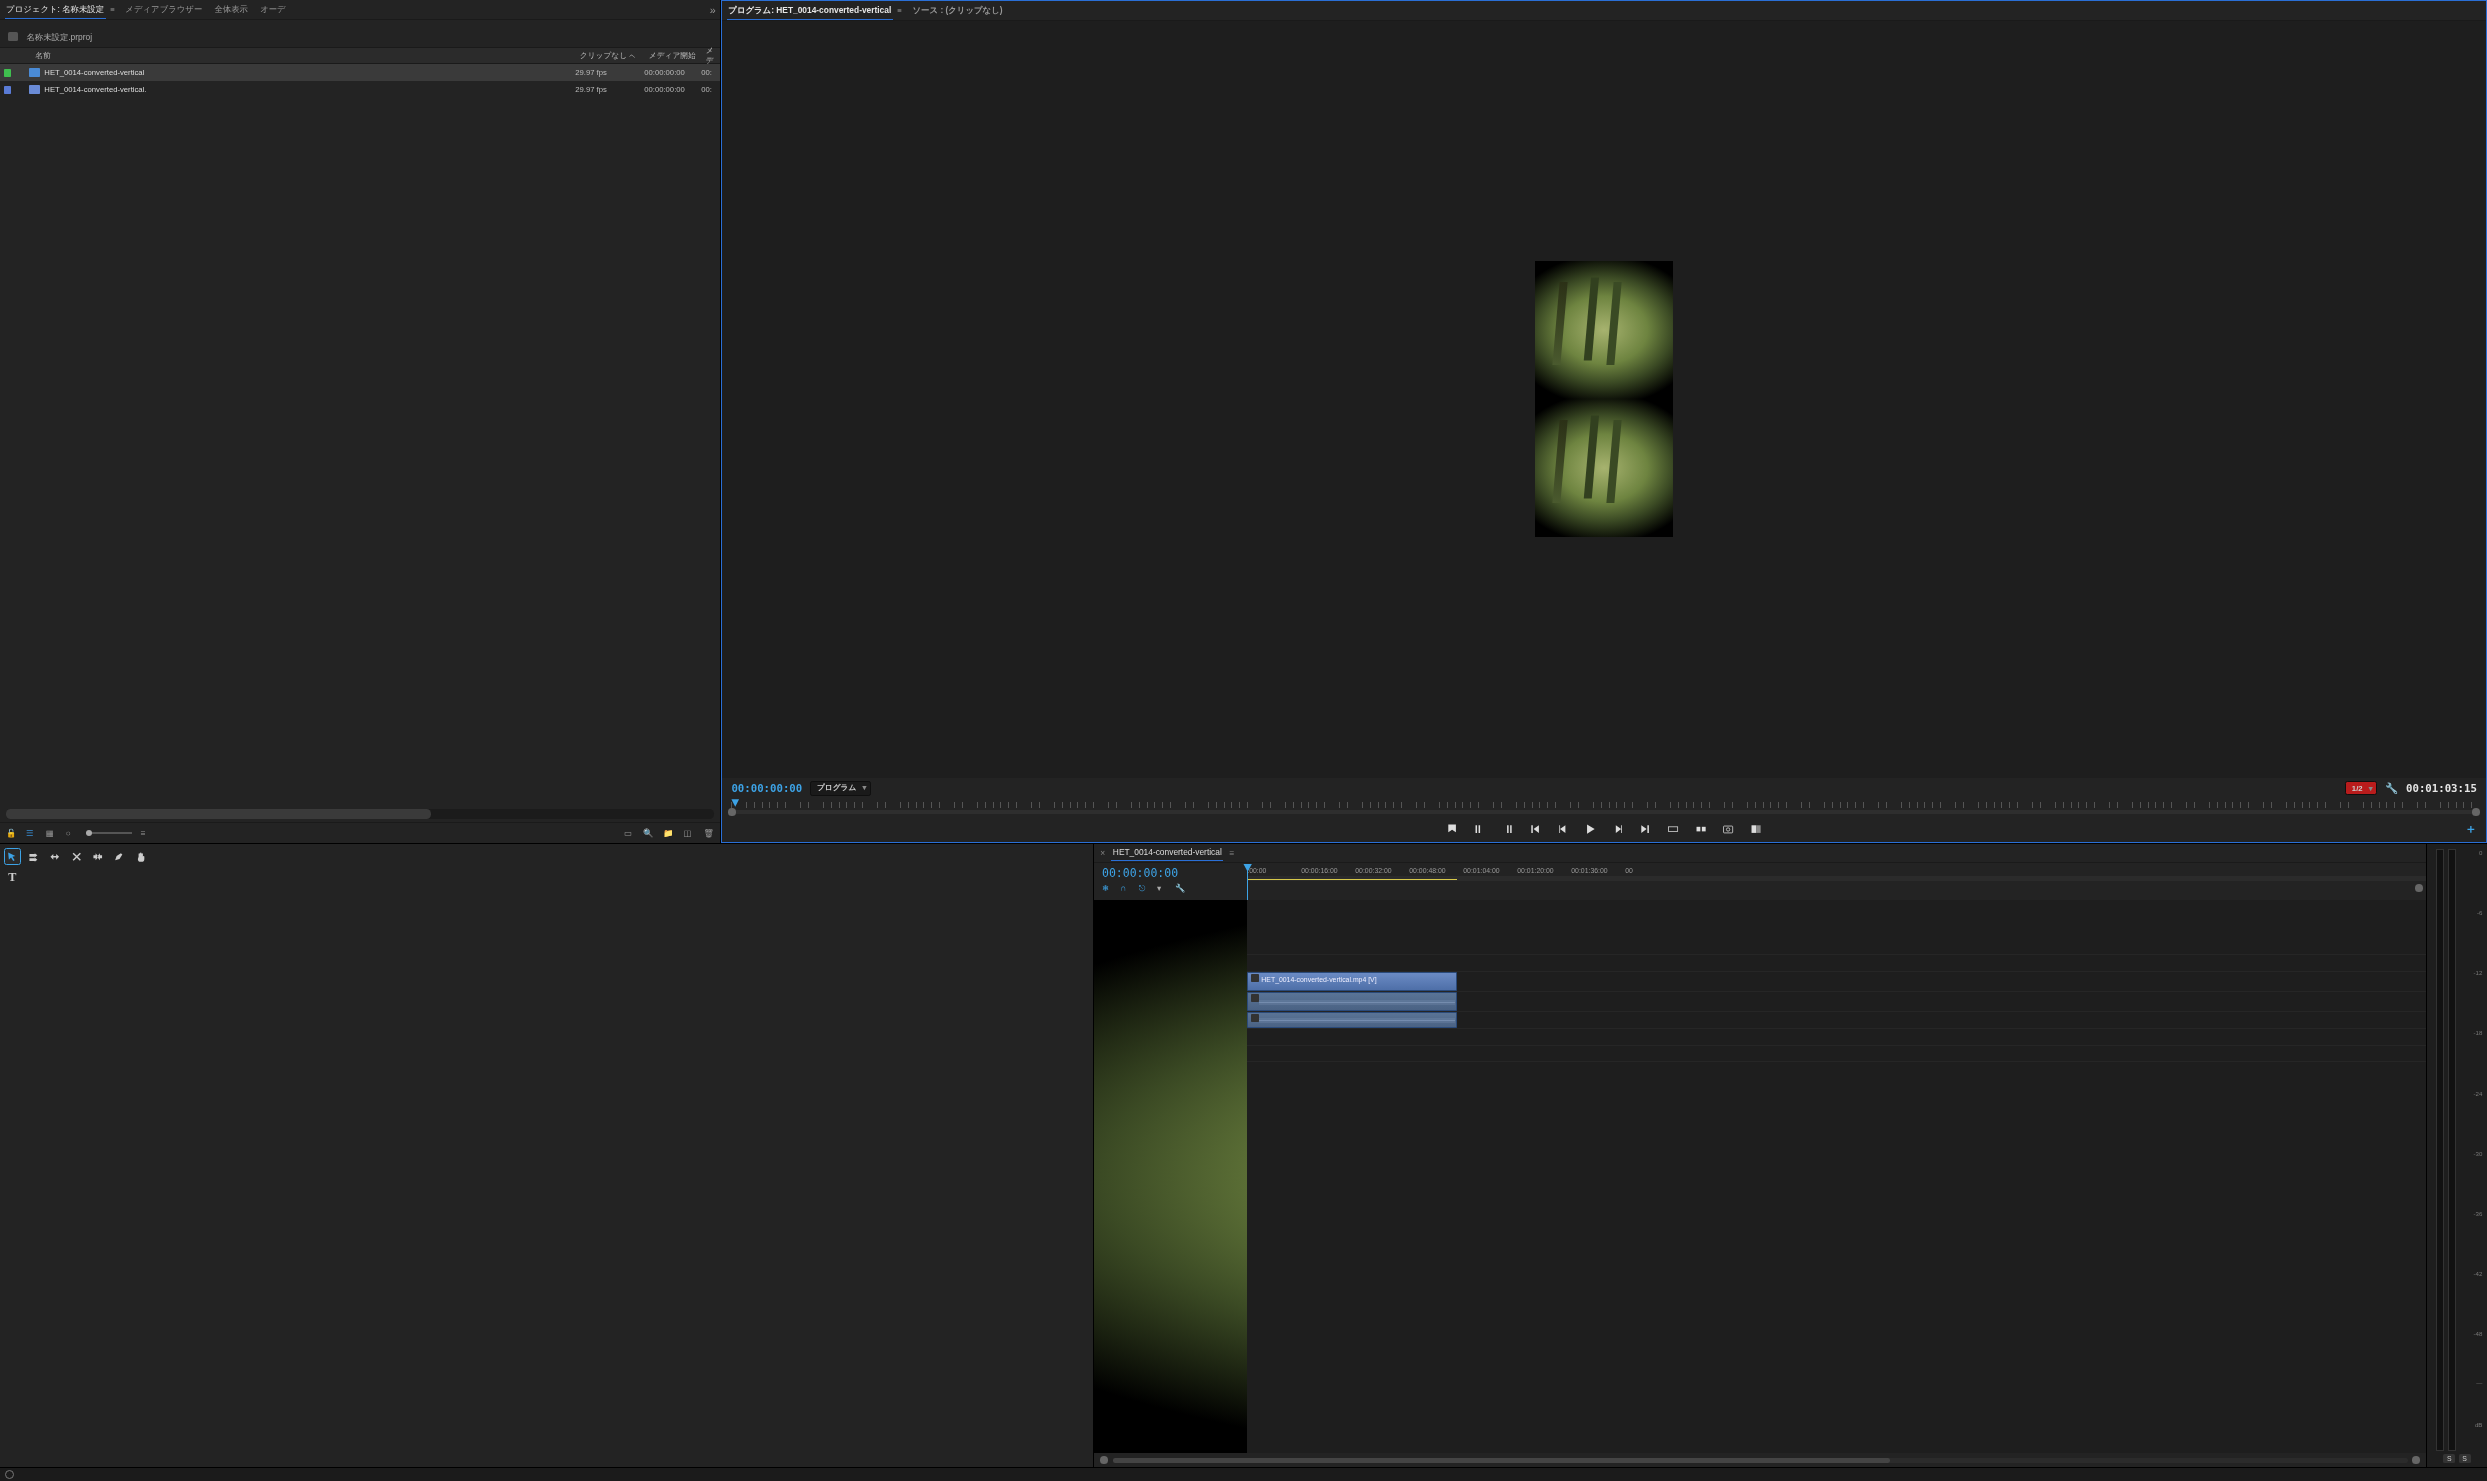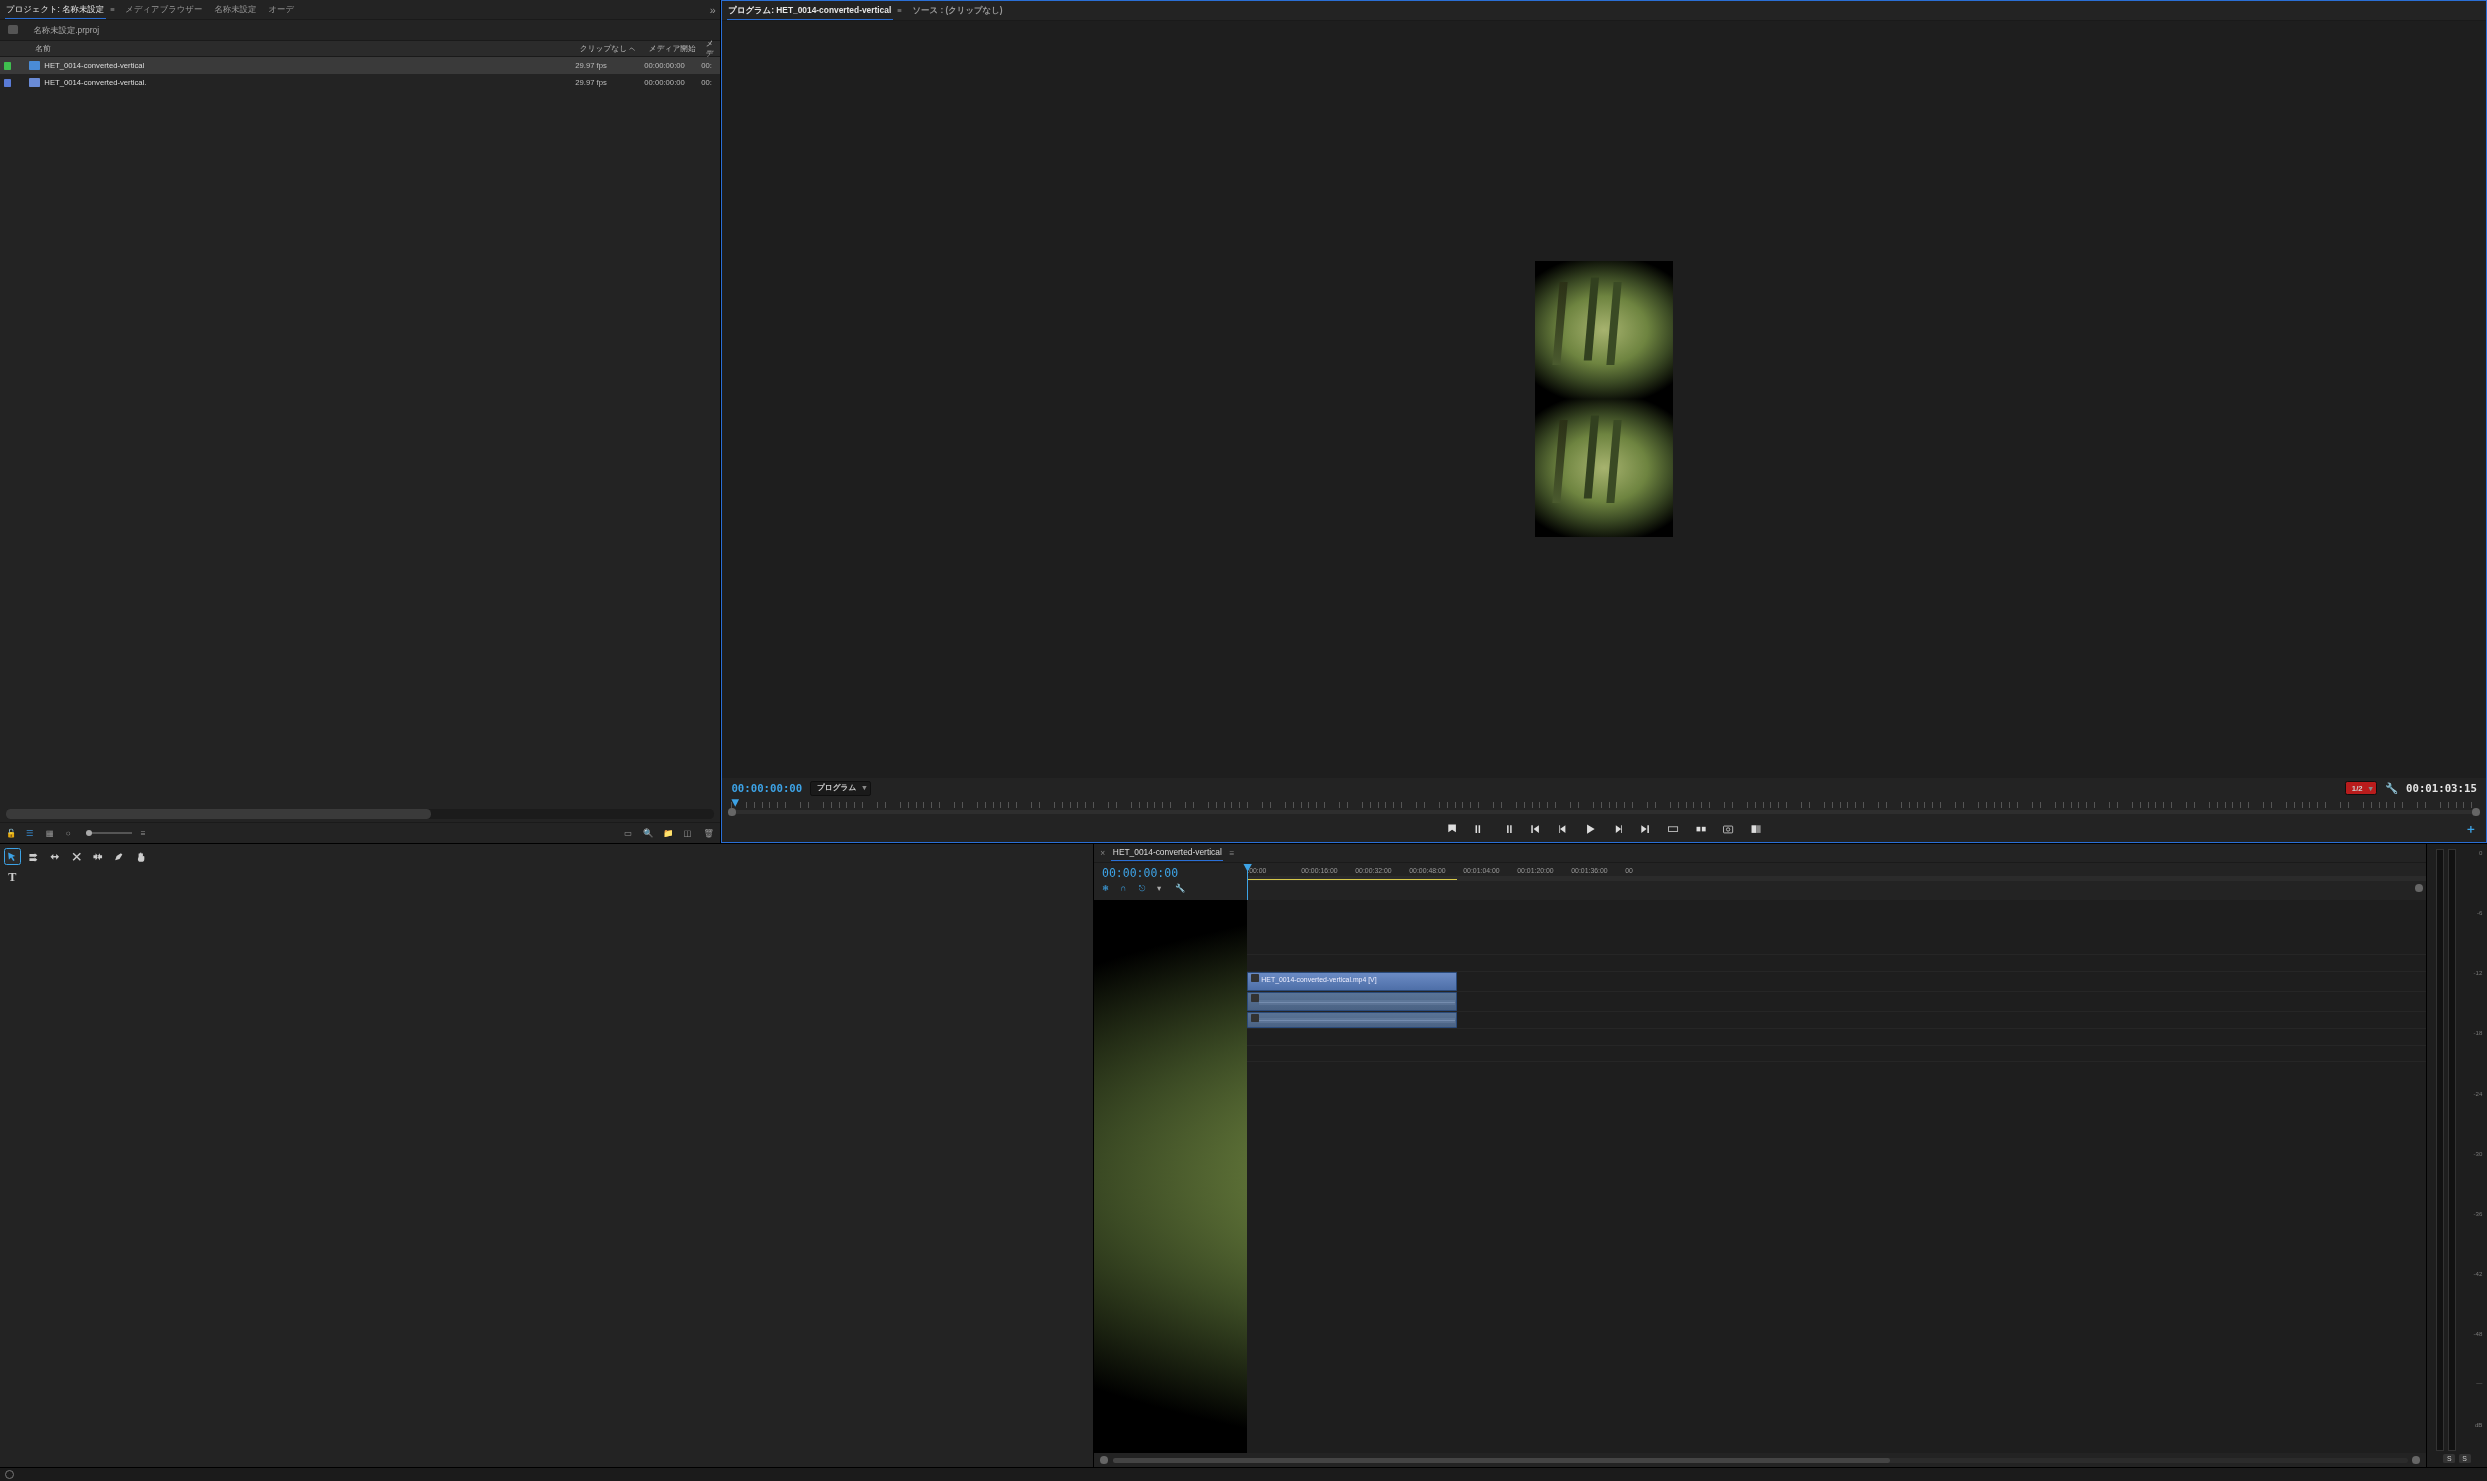--- a/index.html
+++ b/index.html
@@ -11,21 +11,21 @@
 .project-panel { width: 29%; background: #232323; display: flex; flex-direction: column; border-right: 0.8px solid #000; }
 .program-panel { flex: 1; background: #232323; display: flex; flex-direction: column; border: 0.8px solid #2a6fd6; font-weight: bold; }
 
 .tab-bar { display: flex; align-items: center; height: 20px; background: #232323; border-bottom: 0.8px solid #1a1a1a; padding: 0 4.6px; gap: 9.2px; font-size: 8.4px; }
 .tab-bar .tab { color: #999; padding: 3.1px 1.5px; cursor: pointer; border-bottom: 1.5px solid transparent; }
 .tab-bar .tab.active { color: #e6e6e6; border-bottom-color: #2a6fd6; }
 .tab-bar .menu-icon { color: #999; font-size: 7.7px; margin-left: -4.6px; }
 .tab-bar .overflow { margin-left: auto; color: #999; font-size: 10.7px; }
 
 
-.proj-breadcrumb { display: flex; align-items: flex-start; gap: 15px; padding: 4.6px 7.7px; color: #aaa; }
+.proj-breadcrumb { display: flex; align-items: flex-start; gap: 8px; padding: 4.6px 7.7px; color: #aaa; margin-top: 7px; }
 .proj-breadcrumb .folder-icon { width: 10.7px; height: 9.2px; background: #555; border-radius: 1.5px; display: inline-block; }
 .proj-search-row { display: flex; align-items: center; gap: 7.7px; padding: 3.1px 6.1px; }
 .proj-search { flex: 0 0 138px; background: #1a1a1a; border: 0.8px solid #0f0f0f; border-radius: 2.3px; height: 15.3px; display: flex; align-items: center; padding: 0 3.8px; color: #888; }
 .proj-search svg { width: 8.4px; height: 8.4px; margin-right: 3.1px; }
 .proj-new-bin { width: 13.8px; height: 10.7px; background: #555; border-radius: 1.5px; }
 .proj-count { margin-left: auto; color: #999; font-size: 7.7px; }
 .proj-header { display: flex; background: #2b2b2b; height: 17px; align-items: center; font-size: 7.7px; color: #bbb; border-top: 0.8px solid #1a1a1a; border-bottom: 0.8px solid #1a1a1a; }
 .proj-header .col { padding: 0 4.6px; }
 .col-label { flex: 0 0 15.3px; }
 .col-name { flex: 1; padding-left: 20px !important; }
@@ -148,21 +148,21 @@
 <body>
 
 <div class="app">
   <div class="top-row">
 
     <div class="project-panel">
       <div class="tab-bar">
         <span class="tab active">プロジェクト: 名称未設定</span>
         <span class="menu-icon">≡</span>
         <span class="tab">メディアブラウザー</span>
-        <span class="tab">名称未設定</span>
+        <span class="tab">全体表示</span>
         <span class="tab">オーデ</span>
         <span class="overflow">»</span>
       </div>
       <div class="proj-breadcrumb">
         <span class="folder-icon"></span>
         <span>名称未設定.prproj</span>
       </div>
       <div class="proj-header">
         <span class="col col-label"></span>
         <span class="col col-name">名前</span>

